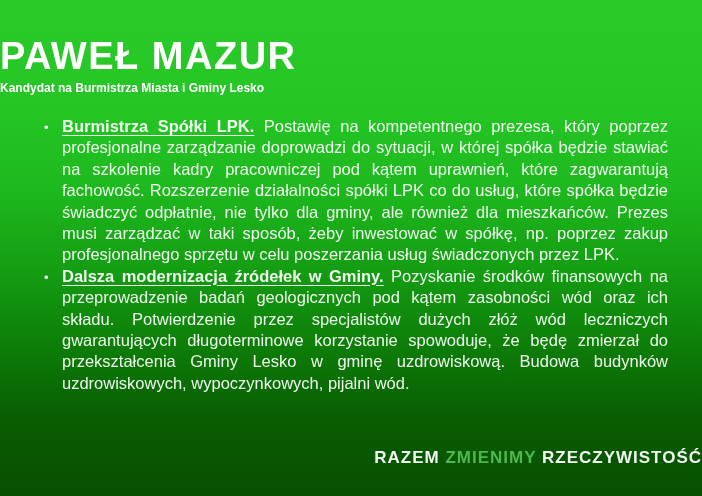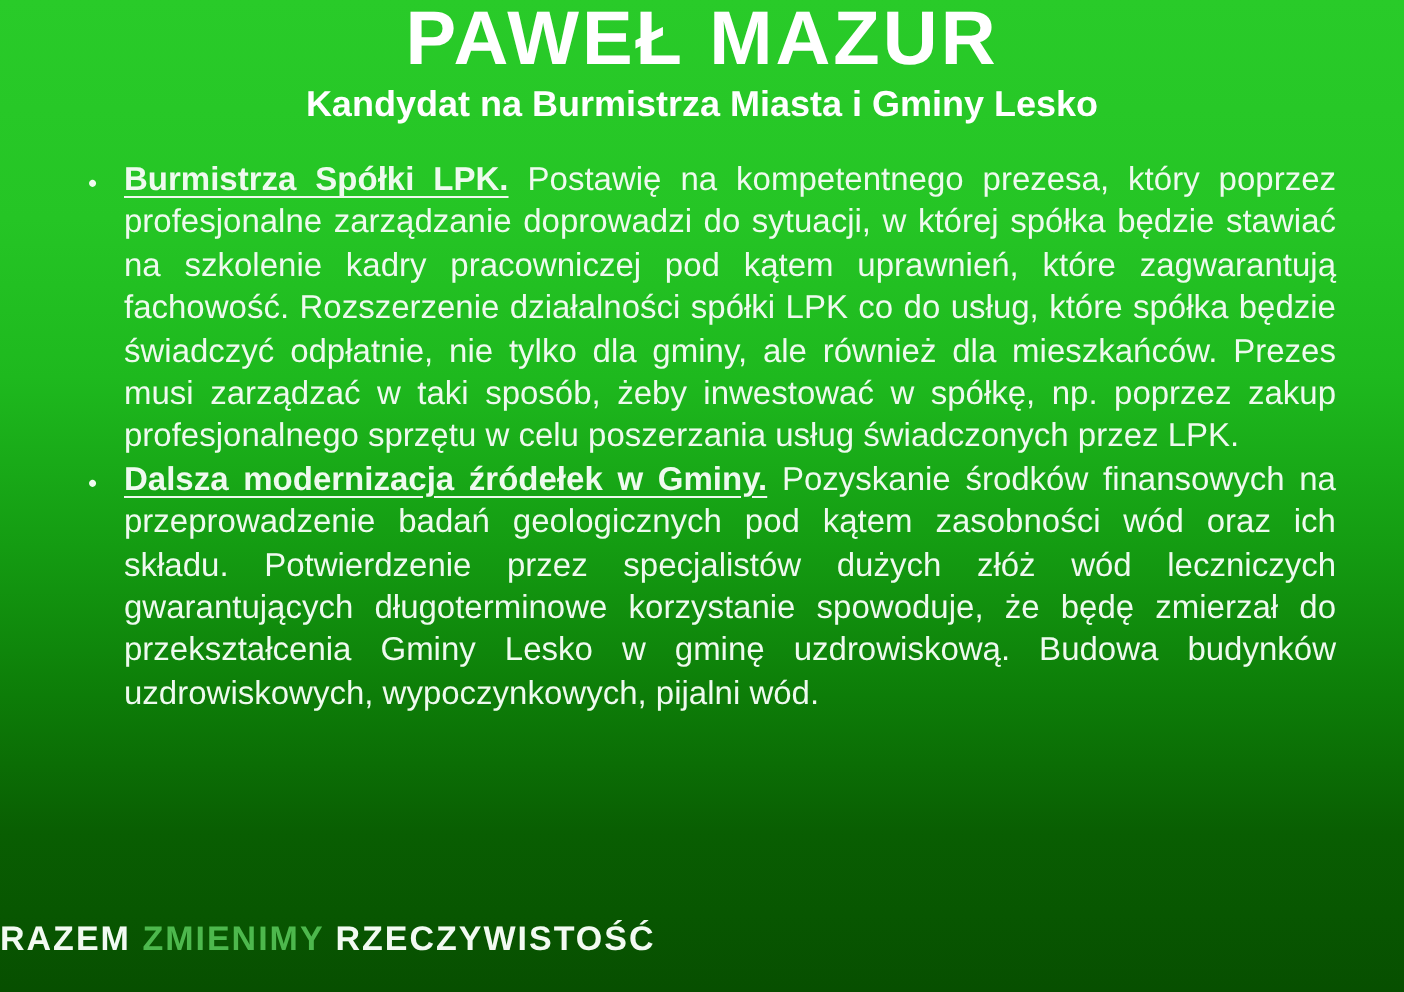--- a/index.html
+++ b/index.html
@@ -18,32 +18,33 @@
       #29cb29 0%,
       #25c525 22%,
       #1eb91e 38%,
       #149c12 55%,
       #0d7d08 70%,
       #095e02 84%,
       #074f00 100%);
     color: #eefaee;
   }
   .header {
-    text-align: center;
+    text-align: left;
+    padding-top: 36px;
   }
   .title {
     font-size: 38px;
     font-weight: bold;
     letter-spacing: 1.5px;
     line-height: 40px;
     color: #ffffff;
     margin: 0;
   }
   .subtitle {
-    font-size: 18px;
+    font-size: 12px;
     font-weight: bold;
     line-height: 20px;
     color: #ffffff;
     margin: 2px 0 0 0;
   }
   .bullets {
     list-style: none;
     margin: 18px 34px 0 40px;
     padding: 0;
     font-size: 16.5px;
@@ -67,22 +68,22 @@
   }
   .lead {
     font-weight: bold;
     text-decoration: underline;
     text-underline-offset: 3px;
   }
   .footer {
     position: absolute;
     left: 0;
     right: 0;
-    bottom: 16px;
-    text-align: left;
+    bottom: 28px;
+    text-align: right;
     font-size: 17px;
     font-weight: bold;
     letter-spacing: 1px;
     white-space: nowrap;
   }
   .footer .w-white { color: #f2faf2; }
   .footer .w-green { color: #4db84d; }
 </style>
 </head>
 <body>

